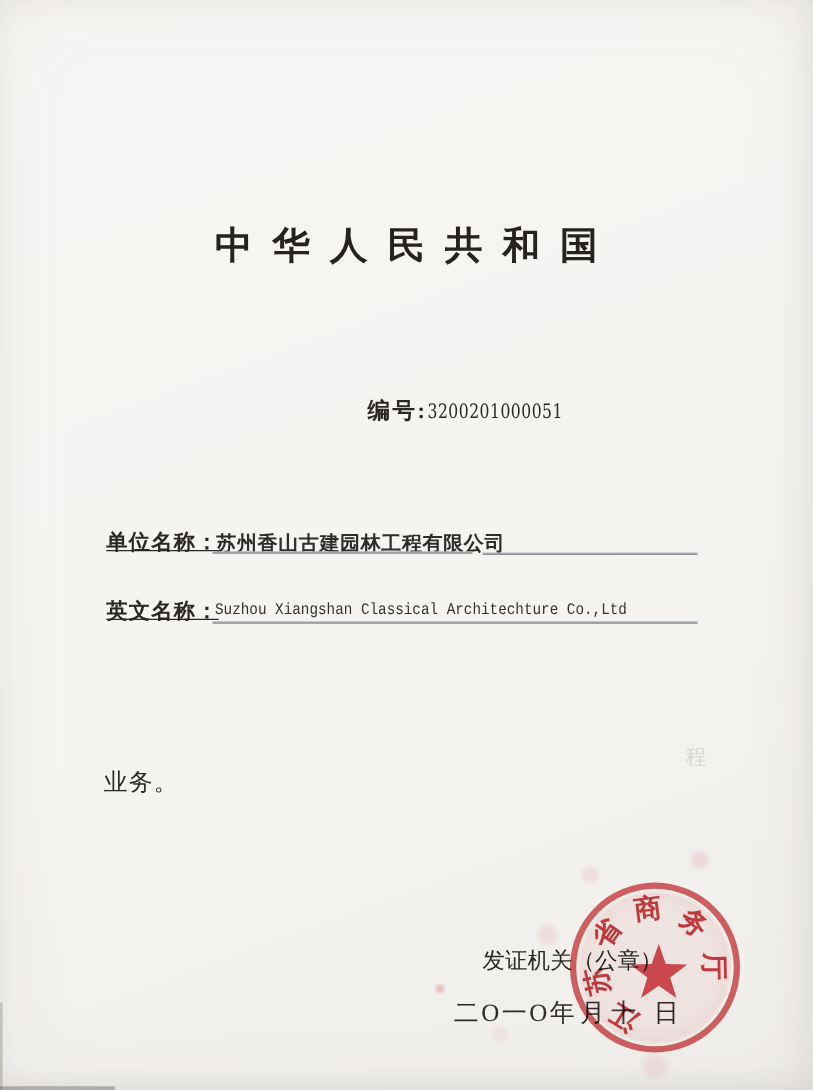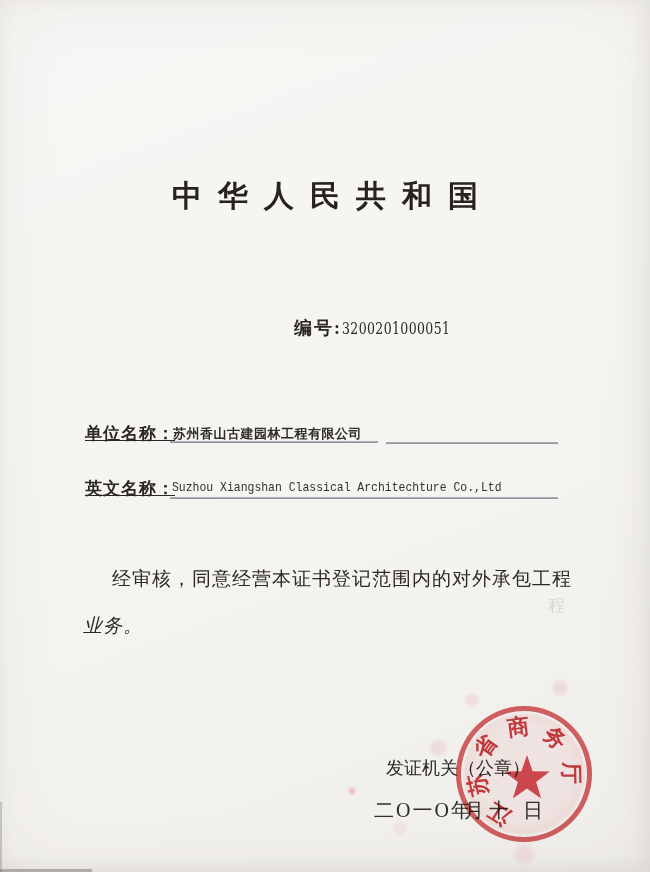--- a/index.html
+++ b/index.html
@@ -28,33 +28,33 @@
   }
   .title{position:absolute;left:0;width:650px;text-align:center;font-weight:bold;color:#26231f;white-space:nowrap;}
   .line1{top:176px;font-size:30px;letter-spacing:16px;text-indent:16px;}
   .line2{top:231px;font-size:31px;letter-spacing:12px;text-indent:12px;}
   .serial{position:absolute;left:294px;top:303px;white-space:nowrap;margin-top:13px;}
   .serial-label{font-size:18px;font-weight:bold;letter-spacing:2px;}
   .serial-value{display:inline-block;font-size:16px;font-family:"DejaVu Serif",serif;transform:scaleX(.78);transform-origin:0 60%;letter-spacing:.5px;}
   .field-label{position:absolute;left:85px;font-size:17px;font-weight:bold;letter-spacing:1px;white-space:nowrap;text-decoration:underline;}
   .fl1{top:422px;}
   .fl2{top:477px;}
-  .field-value-cn{position:absolute;left:173px;top:425px;font-size:13px;font-weight:bold;letter-spacing:.5px;font-family:"Liberation Sans","DejaVu Sans",sans-serif;color:#2f2c29;white-space:nowrap;}
+  .field-value-cn{position:absolute;left:173px;top:425px;font-size:16px;font-weight:bold;letter-spacing:.5px;font-family:"Liberation Sans","DejaVu Sans",sans-serif;color:#2f2c29;white-space:nowrap;}
   .field-value-en{position:absolute;left:172px;top:480px;font-size:13px;font-family:"Liberation Mono","DejaVu Sans Mono",monospace;color:#35322e;white-space:nowrap;transform:scaleX(.88);transform-origin:0 0;}
   .underline{position:absolute;height:2px;background:linear-gradient(#b9bcc2,#84888f);}
   .u1a{left:170px;top:441px;width:208px;}
   .u1b{left:386px;top:442px;width:172px;}
   .u2{left:170px;top:497px;width:388px;}
   .body-line{position:absolute;font-size:19px;letter-spacing:1px;color:#2b2825;white-space:nowrap;}
   .bl1{left:112px;top:566px;}
-  .bl2{left:83px;top:613px;font-style:italic;}
+  .bl2{left:83px;top:613px;}
   .ghost{position:absolute;left:548px;top:594px;font-size:17px;color:rgba(135,135,140,.25);}
   .issuer{position:absolute;left:386px;top:756px;font-size:18px;letter-spacing:0;white-space:nowrap;color:#2b2825;}
   .date-seg{position:absolute;top:797px;font-size:20px;color:#2e2b28;white-space:nowrap;}
-  .d-year{left:374px;letter-spacing:2px;}
+  .d-year{left:363px;letter-spacing:2px;}
   .d-month{left:464px;}
   .d-ten{left:489px;color:#3c3936;}
   .d-day{left:523px;}
   .seal{
     position:absolute;left:456px;top:706px;width:136px;height:136px;
     border:5px solid rgba(206,57,60,.78);border-radius:50%;
     box-sizing:border-box;
     mix-blend-mode:multiply;
     background:radial-gradient(circle, rgba(215,80,88,.07) 0 52%, rgba(215,80,88,.12) 66%, rgba(215,80,88,0) 70%);
     z-index:5;
@@ -87,21 +87,20 @@
 
   <div class="field-label fl1">单位名称：</div>
   <div class="field-value-cn">苏州香山古建园林工程有限公司</div>
   <div class="underline u1a"></div>
   <div class="underline u1b"></div>
 
   <div class="field-label fl2">英文名称：</div>
   <div class="field-value-en">Suzhou Xiangshan Classical Architechture Co.,Ltd</div>
   <div class="underline u2"></div>
 
-  <div class="body-line bl1">经审核，同意经营本证书登记范围内的对外承包工程</div>
   <div class="body-line bl2">业务。</div>
 
   <div class="ghost">程</div>
 
   <div class="issuer">发证机关（公章）</div>
 
   <div class="date-seg d-year">二O一O年</div>
   <div class="date-seg d-month">月</div>
   <div class="date-seg d-ten">十</div>
   <div class="date-seg d-day">日</div>

